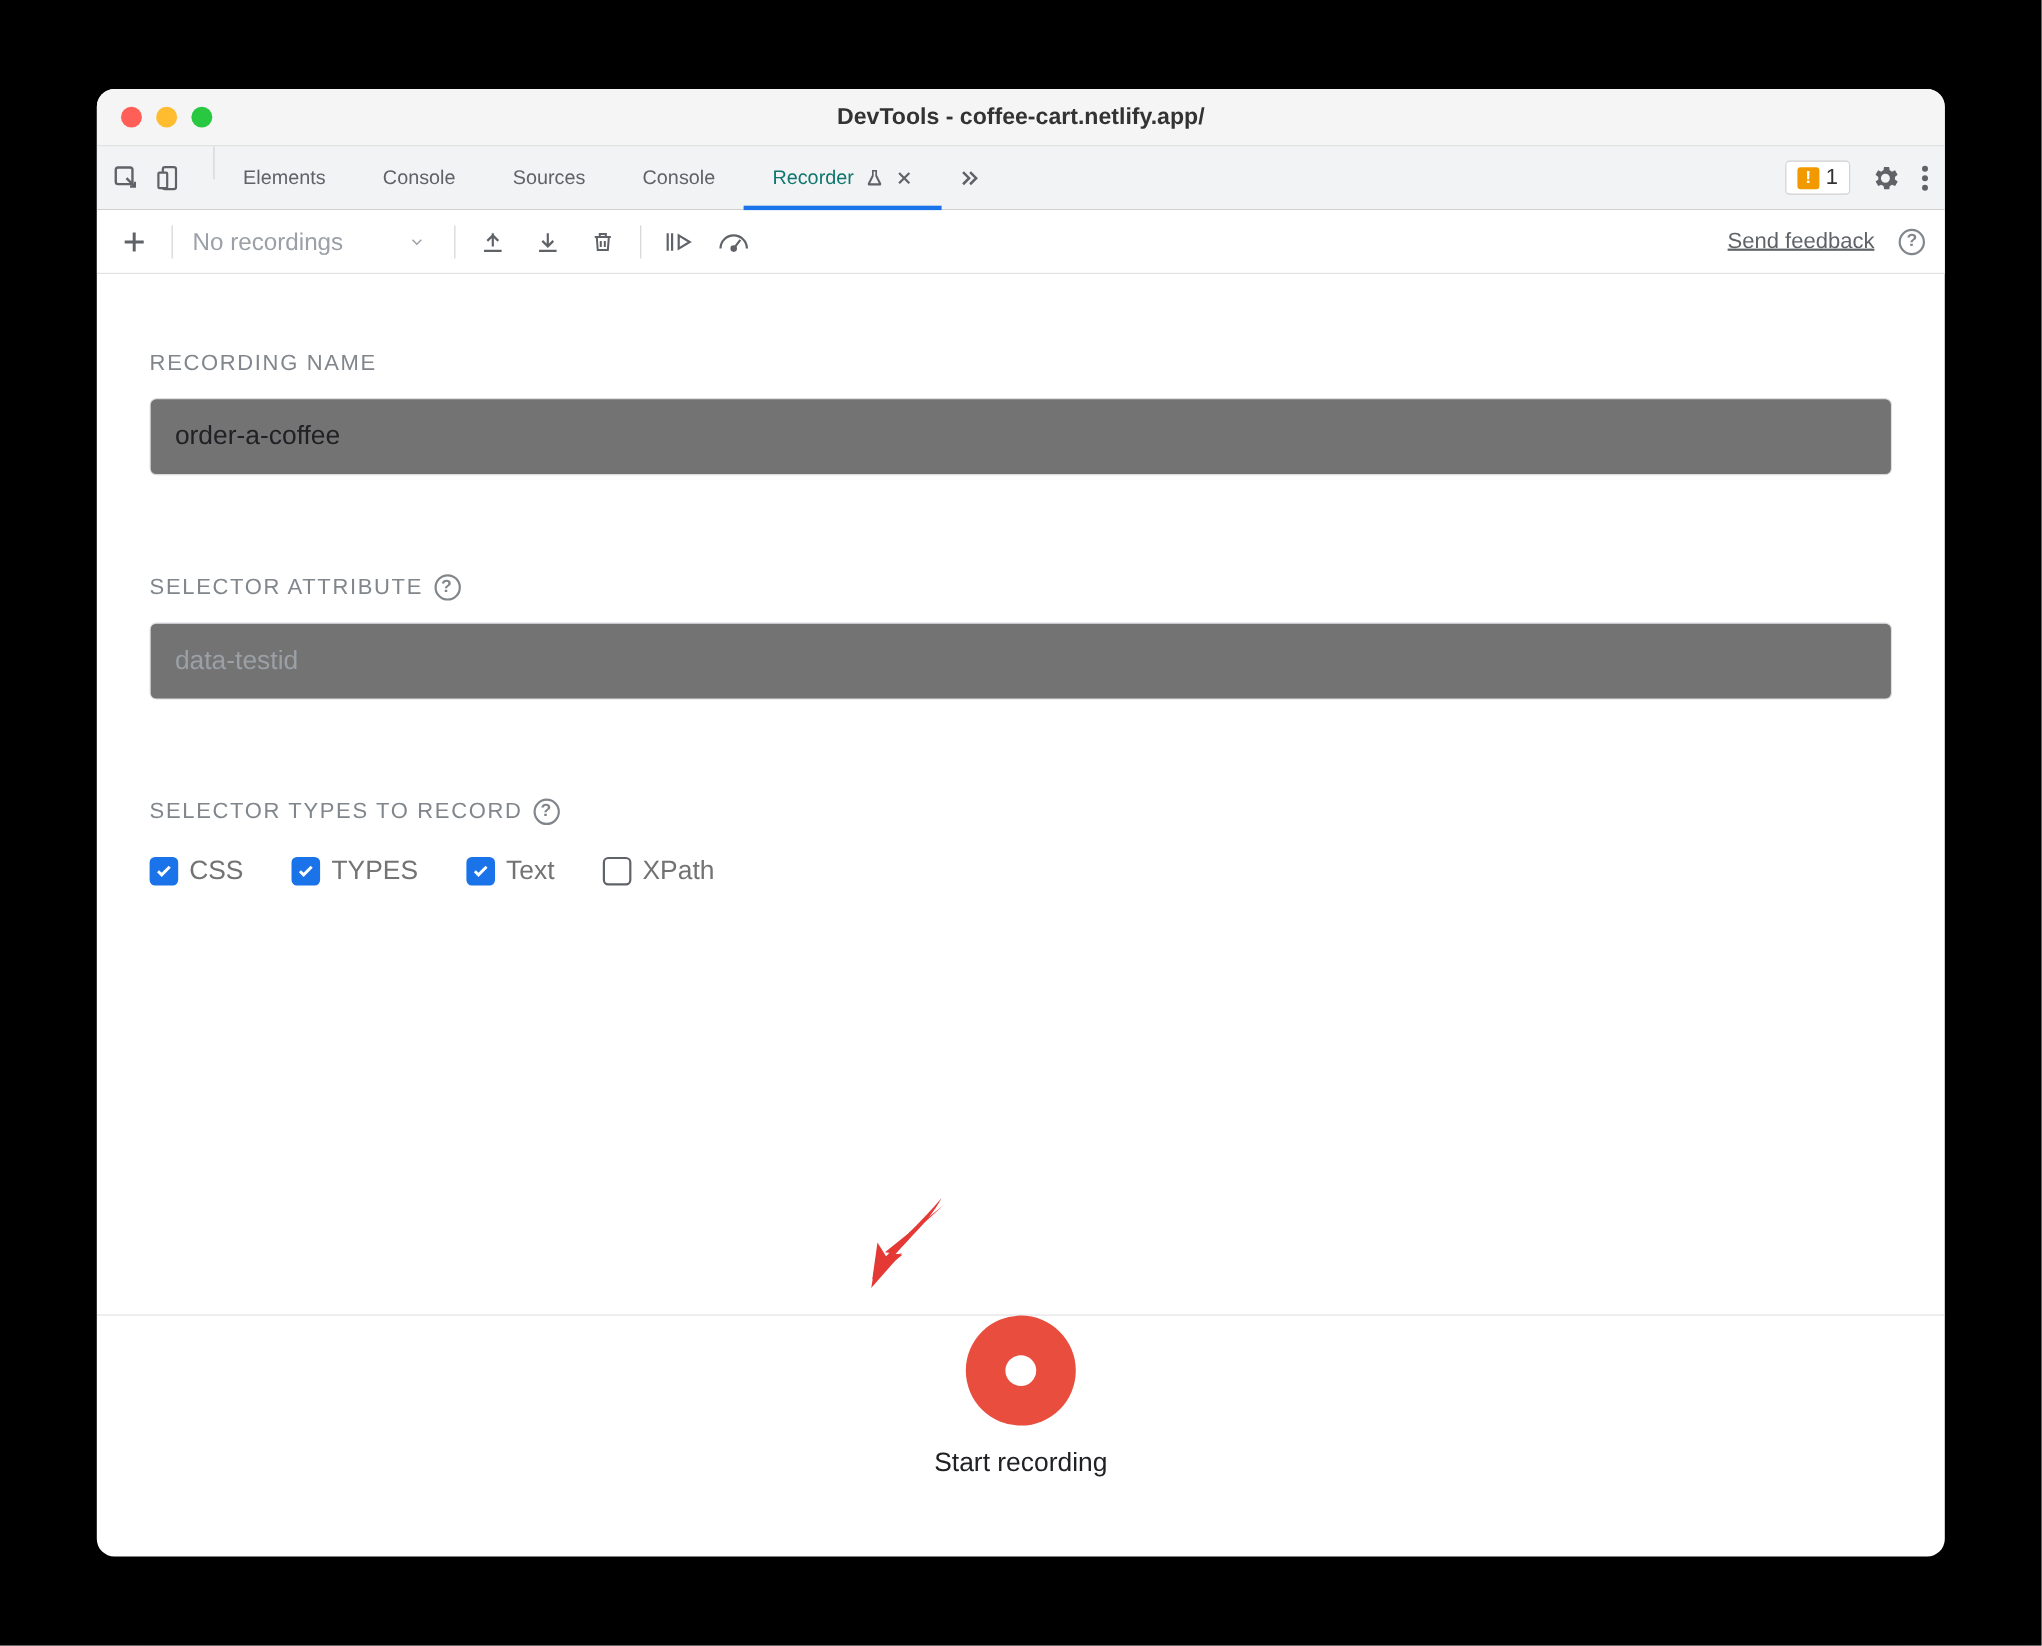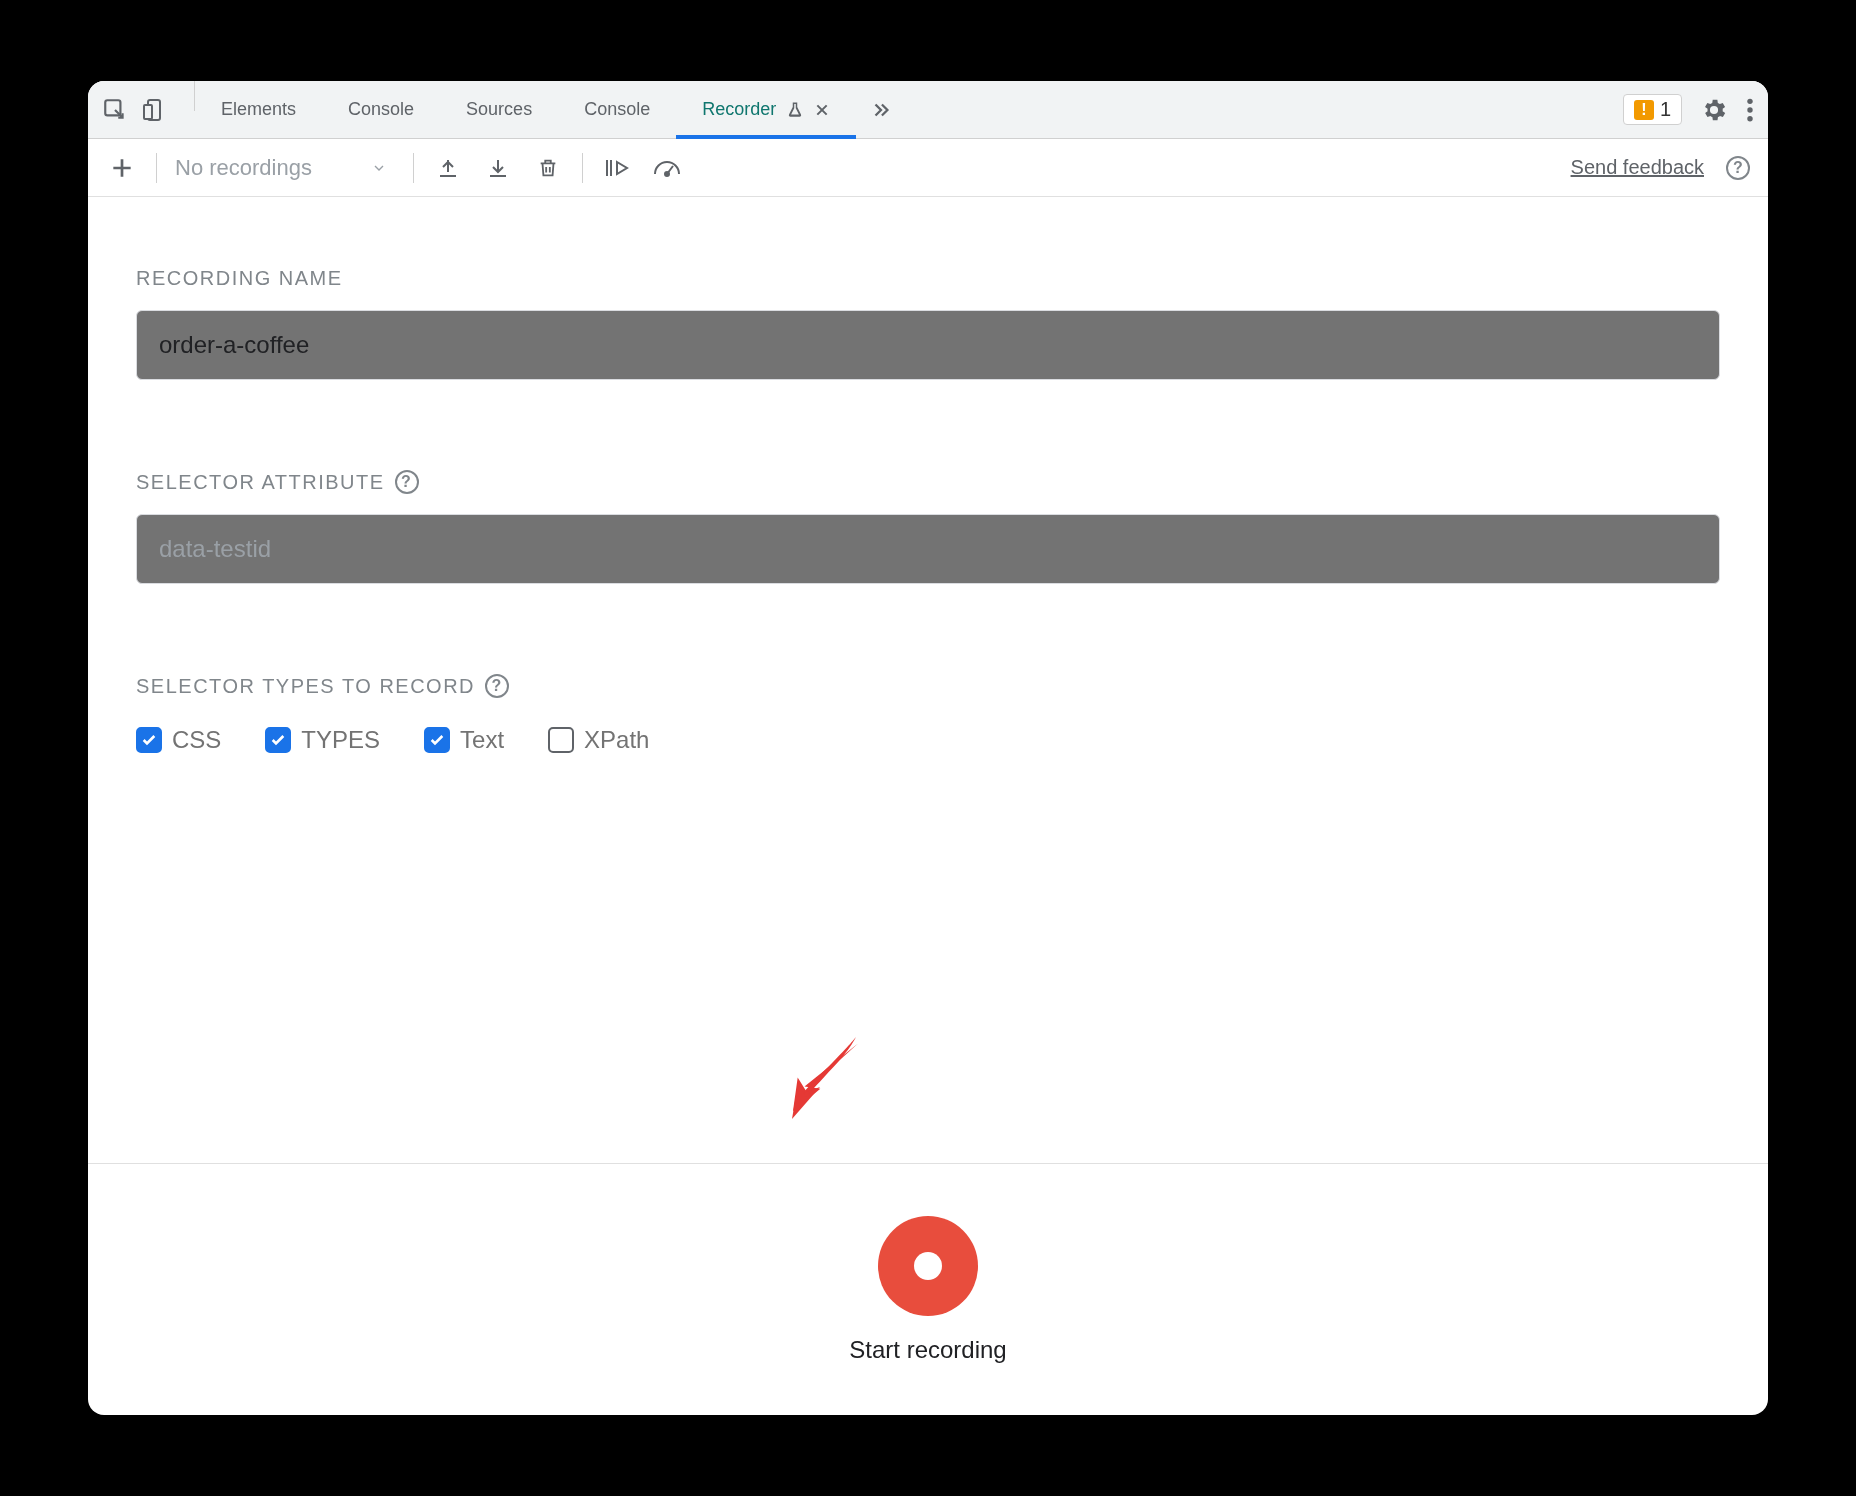--- a/index.html
+++ b/index.html
@@ -119,39 +119,47 @@
 .help-circle {
   width:24px; height:24px; border:2px solid #80868b; border-radius:50%;
   display:inline-flex; align-items:center; justify-content:center;
   font-size:16px; color:#80868b; font-weight:600;
 }
 .arrow-annotation {
   position: absolute; top: 830px; left: 690px; color:#e53935;
   transform: rotate(0deg);
 }
 .footer {
-  border-top: 1px solid #e0e0e0; height: 252px;
-  display:flex; flex-direction:column; align-items:center; justify-content:center; gap:20px;
+  border-top: 1px solid #e0e0e0; height: 220px;
+  display:flex; flex-direction:column; align-items:center; justify-content:flex-start; gap:20px;
 }
 .record-btn {
   width: 100px; height: 100px; border-radius: 50%; background:#e84d3d;
   display:flex; align-items:center; justify-content:center; cursor:pointer;
 }
 .record-btn .inner { width: 28px; height: 28px; border-radius:50%; background:#fff; }
 .record-label { font-size: 24px; color:#202124; }
 svg { display:block; }
 .overflow-chevrons { display:flex; align-items:center; padding: 0 14px; color:#5f6368; cursor:pointer; }
 .flask { color:#5f6368; }
 .tab .close-tab { color:#5f6368; font-size:18px; cursor:pointer; }
 </style>
 </head>
 <body>
 
 <div class="window">
 
+  <div class="titlebar">
+    <div class="traffic-lights">
+      <div class="dot red"></div>
+      <div class="dot yellow"></div>
+      <div class="dot green"></div>
+    </div>
+    <div class="title">DevTools - coffee-cart.netlify.app/</div>
+  </div>
 
   <div class="tabbar">
     <div class="tabbar-left">
       <span class="icon-btn">
         <svg width="26" height="26" viewBox="0 0 24 24" fill="none" stroke="#5f6368" stroke-width="2">
             <rect x="3" y="3" width="14" height="14" rx="2"></rect>
             <path d="M12 12l7 7M19 15v4h-4"></path>
           </svg>
       </span>
       <span class="icon-btn">

